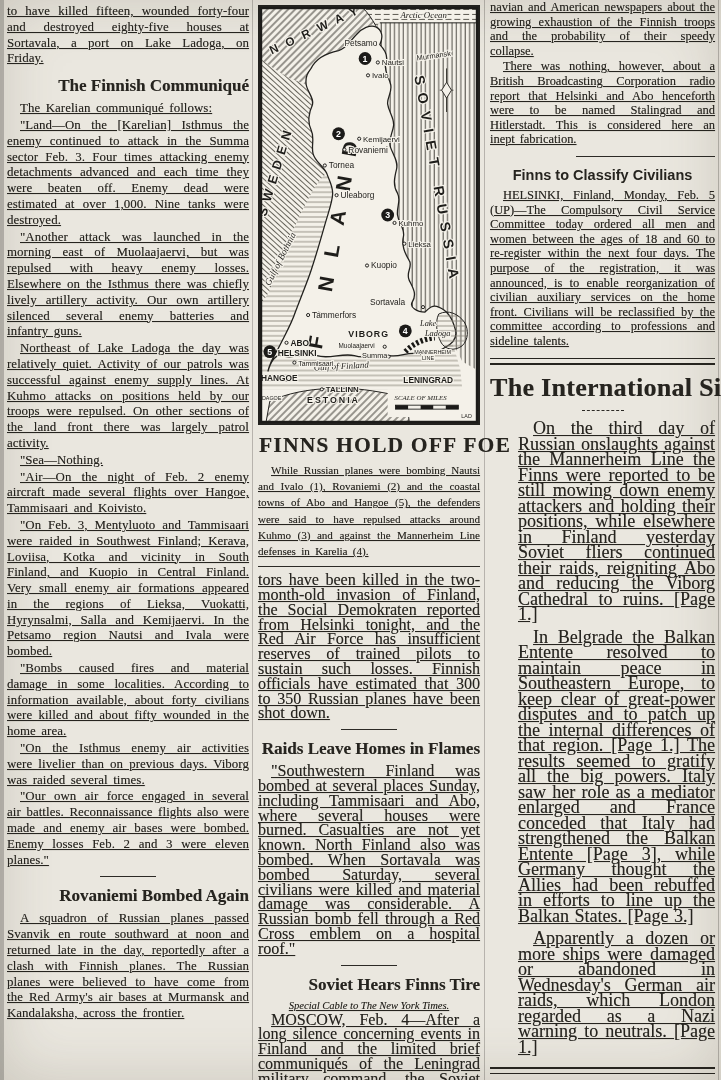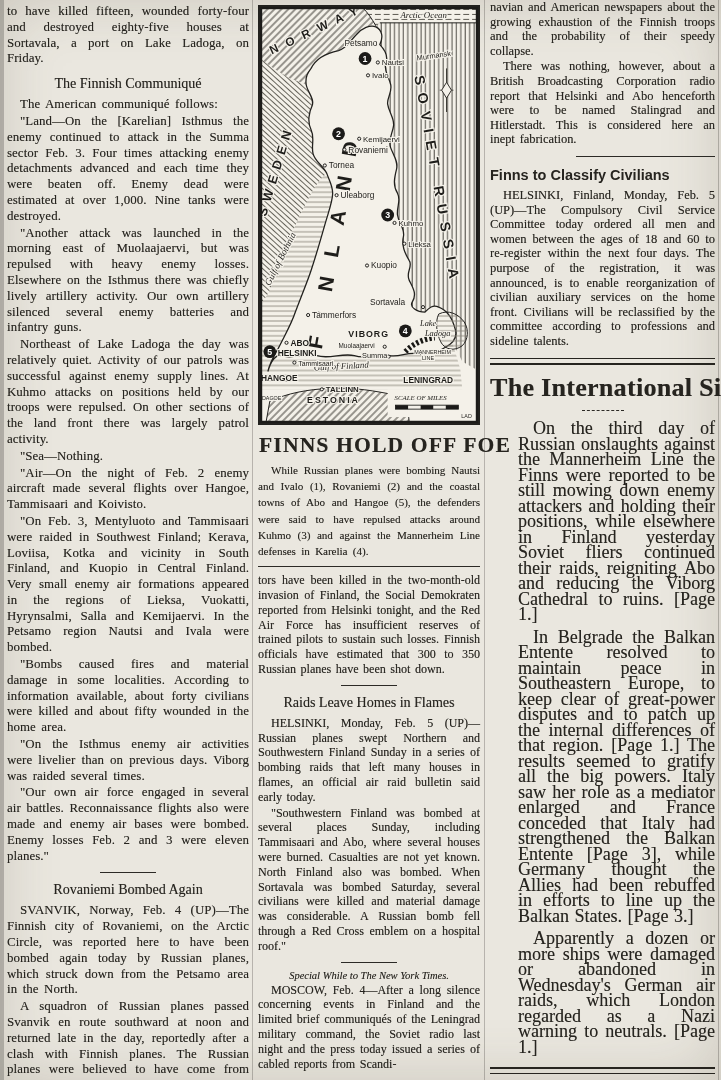--- a/index.html
+++ b/index.html
@@ -6,29 +6,29 @@
   .page{position:relative;width:721px;height:1080px;background:#eae7df;overflow:hidden;
         font-family:"Liberation Serif",serif;color:#26241f;
         box-shadow:inset 0 0 60px rgba(95,88,70,.22);}
   .vrule{position:absolute;top:0;width:1px;height:1080px;background:rgba(50,48,42,.28);}
   .edge{position:absolute;left:0;top:0;width:4px;height:1080px;background:rgba(40,38,34,.25);}
   .col{position:absolute;top:0;}
   .col-left{left:7px;top:4px;width:242px;}
   .col-mid{left:258px;top:5px;width:222px;}
   .col-right{left:490px;top:0;width:225px;}
   p{margin:0 0 1px 0;text-align:justify;
-    text-shadow:0.2px 0.2px 0.5px rgba(35,32,28,.4);}
+    text-shadow:0.2px 0.2px 0.5px rgba(35,32,28,.4);text-decoration:underline;}
   .ind{text-indent:13px;}
   .col-left p{font-size:12.8px;line-height:15.8px;word-spacing:2.2px;letter-spacing:.1px;}
-  .col-mid p.mbody{font-size:12px;line-height:14.8px;word-spacing:1.6px;}
+  .col-mid p.mbody{font-size:16px;line-height:14.8px;word-spacing:1.6px;}
   .col-right p.tbody{font-size:12.4px;line-height:14.6px;word-spacing:1.8px;}
-  .subhead{font-size:14px;font-weight:normal;text-align:center;margin:9px 0 5px 0;
+  .subhead{font-size:17px;font-weight:bold;text-align:right;margin:9px 0 5px 0;
            text-shadow:0.3px 0.3px 0.5px rgba(35,32,28,.4);}
   .subhead-sans{font-family:"Liberation Sans",sans-serif;font-size:14.5px;font-weight:bold;
-           margin:10px 0 5px 0;}
+           text-align:center;margin:10px 0 5px 0;}
   .sep{width:56px;border-top:1.6px solid #2c2a26;margin:8px auto 7px auto;}
   .hrule{border-top:1.6px solid #2c2a26;margin:7px 0 6px 0;}
   .rule-half{width:62%;border-top:1.6px solid #2c2a26;margin:9px 0 4px auto;}
   .double-rule{height:4px;border-top:1.8px solid #26241f;border-bottom:2.6px solid #26241f;margin:10px 0 8px 0;}
   .bottom-rule{height:4px;border-top:2.8px solid #26241f;border-bottom:1.4px solid #26241f;margin:12px 0 0 0;}
   .dash-sep{width:42px;border-top:1.6px dashed #2c2a26;margin:7px auto 10px auto;}
   .map-box{width:218px;height:416px;border:2px solid #22211e;background:#f4f1e9;}
   .map-headline{font-size:21.5px;font-weight:bold;letter-spacing:1.2px;margin:8px 0 4px 1px;
                 white-space:nowrap;text-shadow:0.3px 0.3px 0.6px rgba(35,32,28,.45);}
   .caption{font-size:11px;line-height:16.2px;word-spacing:2.6px;}
@@ -47,33 +47,32 @@
 
 <div class="page">
   <div class="edge"></div>
   <div class="vrule" style="left:252px"></div>
   <div class="vrule" style="left:484px"></div>
   <div class="vrule" style="left:718px"></div>
 
   <div class="col col-left">
     <p>to have killed fifteen, wounded forty-four and destroyed eighty-five houses at Sortavala, a port on Lake Ladoga, on Friday.</p>
     <h3 class="subhead">The Finnish Communiqué</h3>
-    <p class="ind">The American communiqué follows:</p>
+    <p class="ind">The Karelian communiqué follows:</p>
     <p class="ind">"Land—On the [Karelian] Isthmus the enemy continued to attack in the Summa sector Feb. 3. Four times attacking enemy detachments advanced and each time they were beaten off. Enemy dead were estimated at over 1,000. Nine tanks were destroyed.</p>
     <p class="ind">"Another attack was launched in the morning east of Muolaajaervi, but was repulsed with heavy enemy losses. Elsewhere on the Isthmus there was chiefly lively artillery activity. Our own artillery silenced several enemy batteries and infantry guns.</p>
     <p class="ind">Northeast of Lake Ladoga the day was relatively quiet. Activity of our patrols was successful against enemy supply lines. At Kuhmo attacks on positions held by our troops were repulsed. On other sections of the land front there was largely patrol activity.</p>
     <p class="ind">"Sea—Nothing.</p>
     <p class="ind">"Air—On the night of Feb. 2 enemy aircraft made several flights over Hangoe, Tammisaari and Koivisto.</p>
     <p class="ind">"On Feb. 3, Mentyluoto and Tammisaari were raided in Southwest Finland; Kerava, Loviisa, Kotka and vicinity in South Finland, and Kuopio in Central Finland. Very small enemy air formations appeared in the regions of Lieksa, Vuokatti, Hyrynsalmi, Salla and Kemijaervi. In the Petsamo region Nautsi and Ivala were bombed.</p>
     <p class="ind">"Bombs caused fires and material damage in some localities. According to information available, about forty civilians were killed and about fifty wounded in the home area.</p>
     <p class="ind">"On the Isthmus enemy air activities were livelier than on previous days. Viborg was raided several times.</p>
     <p class="ind">"Our own air force engaged in several air battles. Reconnaissance flights also were made and enemy air bases were bombed. Enemy losses Feb. 2 and 3 were eleven planes."</p>
     <div class="sep"></div>
     <h3 class="subhead">Rovaniemi Bombed Again</h3>
-    <p class="ind">SVANVIK, Norway, Feb. 4 (UP)—The Finnish city of Rovaniemi, on the Arctic Circle, was reported here to have been bombed again today by Russian planes, which struck down from the Petsamo area in the North.</p>
     <p class="ind">A squadron of Russian planes passed Svanvik en route southward at noon and returned late in the day, reportedly after a clash with Finnish planes. The Russian planes were believed to have come from the Red Army's air bases at Murmansk and Kandalaksha, across the frontier.</p>
 
   </div>
 
   <div class="col col-mid">
     <div class="map-box">
       <svg width="100%" height="100%" viewBox="0 0 222 420" preserveAspectRatio="none">
         <defs>
           <pattern id="hDiag" width="5" height="5" patternUnits="userSpaceOnUse" patternTransform="rotate(45)">
             <line x1="2" y1="0" x2="2" y2="5" stroke="#4b4942" stroke-width="1.1"></line>
@@ -202,24 +201,24 @@
         </g>
         <rect x="1" y="1" width="220" height="418" fill="none" stroke="#1c1b19" stroke-width="2.5"></rect>
       </svg>
     </div>
     <h2 class="map-headline">FINNS HOLD OFF FOE</h2>
     <p class="caption ind">While Russian planes were bombing Nautsi and Ivalo (1), Rovaniemi (2) and the coastal towns of Abo and Hangoe (5), the defenders were said to have repulsed attacks around Kuhmo (3) and against the Mannerheim Line defenses in Karelia (4).</p>
     <div class="hrule"></div>
     <p class="mbody">tors have been killed in the two-month-old invasion of Finland, the Social Demokraten reported from Helsinki tonight, and the Red Air Force has insufficient reserves of trained pilots to sustain such losses. Finnish officials have estimated that 300 to 350 Russian planes have been shot down.</p>
     <div class="sep"></div>
     <h3 class="subhead">Raids Leave Homes in Flames</h3>
-    <p class="mbody ind">HELSINKI, Monday, Feb. 5 (UP)—Russian planes swept Northern and Southwestern Finland Sunday in a series of bombing raids that left many houses in flames, an official air raid bulletin said early today.</p>
     <p class="mbody ind">"Southwestern Finland was bombed at several places Sunday, including Tammisaari and Abo, where several houses were burned. Casualties are not yet known. North Finland also was bombed. When Sortavala was bombed Saturday, several civilians were killed and material damage was considerable. A Russian bomb fell through a Red Cross emblem on a hospital roof."</p>
     <div class="sep"></div>
-    <p class="cable">Special While to The New York Times.</p>
+    <h3 class="subhead">Soviet Hears Finns Tire</h3>
+    <p class="cable">Special Cable to The New York Times.</p>
     <p class="mbody ind">MOSCOW, Feb. 4—After a long silence concerning events in Finland and the limited brief communiqués of the Leningrad military command, the Soviet radio last night and the press today issued a series of cabled reports from Scandi-</p>
   </div>
 
   <div class="col col-right">
     <p class="tbody">navian and American newspapers about the growing exhaustion of the Finnish troops and the probability of their speedy collapse.</p>
     <p class="tbody ind">There was nothing, however, about a British Broadcasting Corporation radio report that Helsinki and Abo henceforth were to be named Stalingrad and Hitlerstadt. This is considered here an inept fabrication.</p>
     <div class="rule-half"></div>
     <h3 class="subhead-sans">Finns to Classify Civilians</h3>
     <p class="tbody ind">HELSINKI, Finland, Monday, Feb. 5 (UP)—The Compulsory Civil Service Committee today ordered all men and women between the ages of 18 and 60 to re-register within the next four days. The purpose of the registration, it was announced, is to enable reorganization of civilian auxiliary services on the home front. Civilians will be reclassified by the committee according to professions and sideline talents.</p>
     <div class="double-rule"></div>

